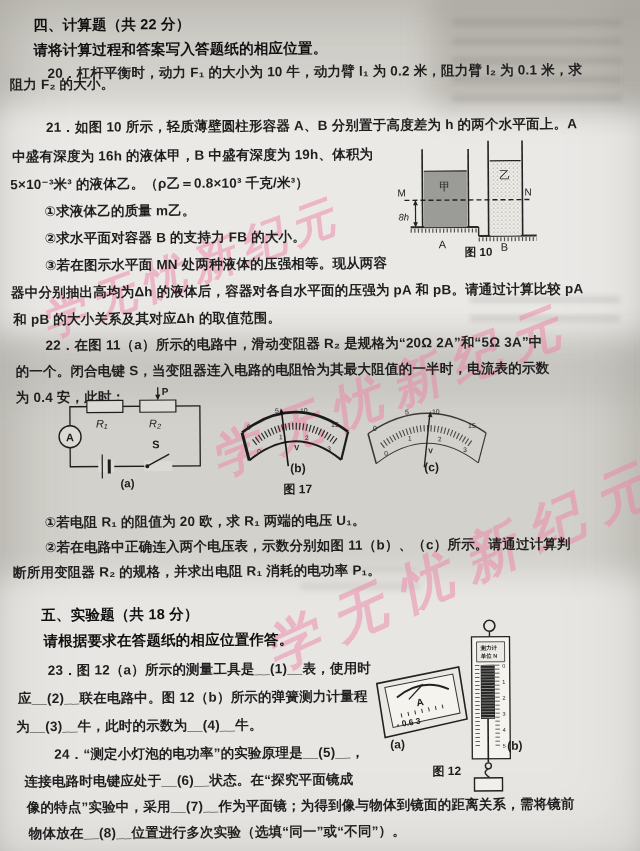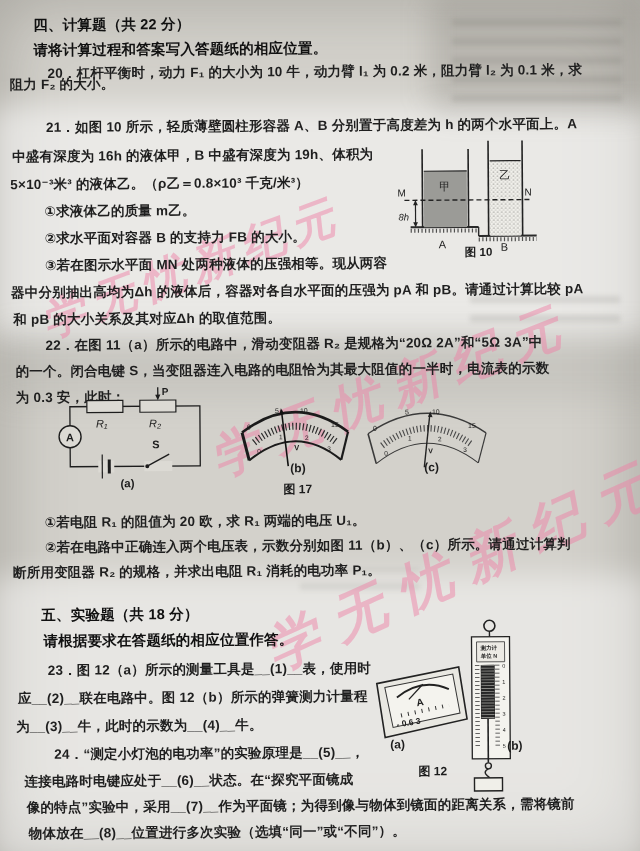--- a/index.html
+++ b/index.html
@@ -112,21 +112,21 @@
         <polygon points="19,88 16.6,83 21.4,83" fill="#222" stroke="none"></polygon>
       </g>
       <text x="2" y="81" font-size="9.5" font-style="italic">8h</text>
       <text x="42" y="109" font-size="11">A</text>
       <text x="104" y="112" font-size="11">B</text>
       <text x="68" y="117" font-size="11.5" font-weight="bold">图 10</text>
     </svg>
 
     <div class="tl" style="left:46px;top:335px">22．在图 11（a）所示的电路中，滑动变阻器 R₂ 是规格为“20Ω 2A”和“5Ω 3A”中</div>
     <div class="tl" style="left:16px;top:361px">的一个。闭合电键 S，当变阻器连入电路的电阻恰为其最大阻值的一半时，电流表的示数</div>
-    <div class="tl" style="left:16px;top:387px">为 0.3 安，此时：</div>
+    <div class="tl" style="left:16px;top:387px">为 0.4 安，此时：</div>
 
     <svg style="left:30px;top:385px" width="205" height="105" viewBox="0 0 205 105">
       <g stroke="#1d1d1d" stroke-width="1.3" fill="none">
         <rect x="40" y="20" width="130" height="60"></rect>
       </g>
 
       <rect x="57" y="14" width="36" height="12" fill="#dcdad4" stroke="#1d1d1d" stroke-width="1.2"></rect>
       <text x="66" y="41" font-size="11" font-style="italic">R₁</text>
 
       <rect x="110" y="14" width="36" height="12" fill="#dcdad4" stroke="#1d1d1d" stroke-width="1.2"></rect>
@@ -262,16 +262,16 @@
         <text x="38.5" y="131">5</text>
       </g>
 
       <circle cx="24" cy="149" r="3" fill="none" stroke="#222" stroke-width="1.4"></circle>
       <path d="M24,152 q-6,3 -1,7 q5,3 -2,6" fill="none" stroke="#222" stroke-width="1.5"></path>
       <rect x="10" y="161" width="28" height="13" fill="#f0efe9" stroke="#222" stroke-width="1.4"></rect>
     </svg>
 
     <div class="cap" style="left:388px;top:738px">(a)</div>
     <div class="cap" style="left:505px;top:740px">(b)</div>
-    <div class="cap" style="left:416px;top:764px">图 12</div>
+    <div class="cap" style="left:430px;top:764px">图 12</div>
 
   </div>
 </div>
 
 </body></html>

